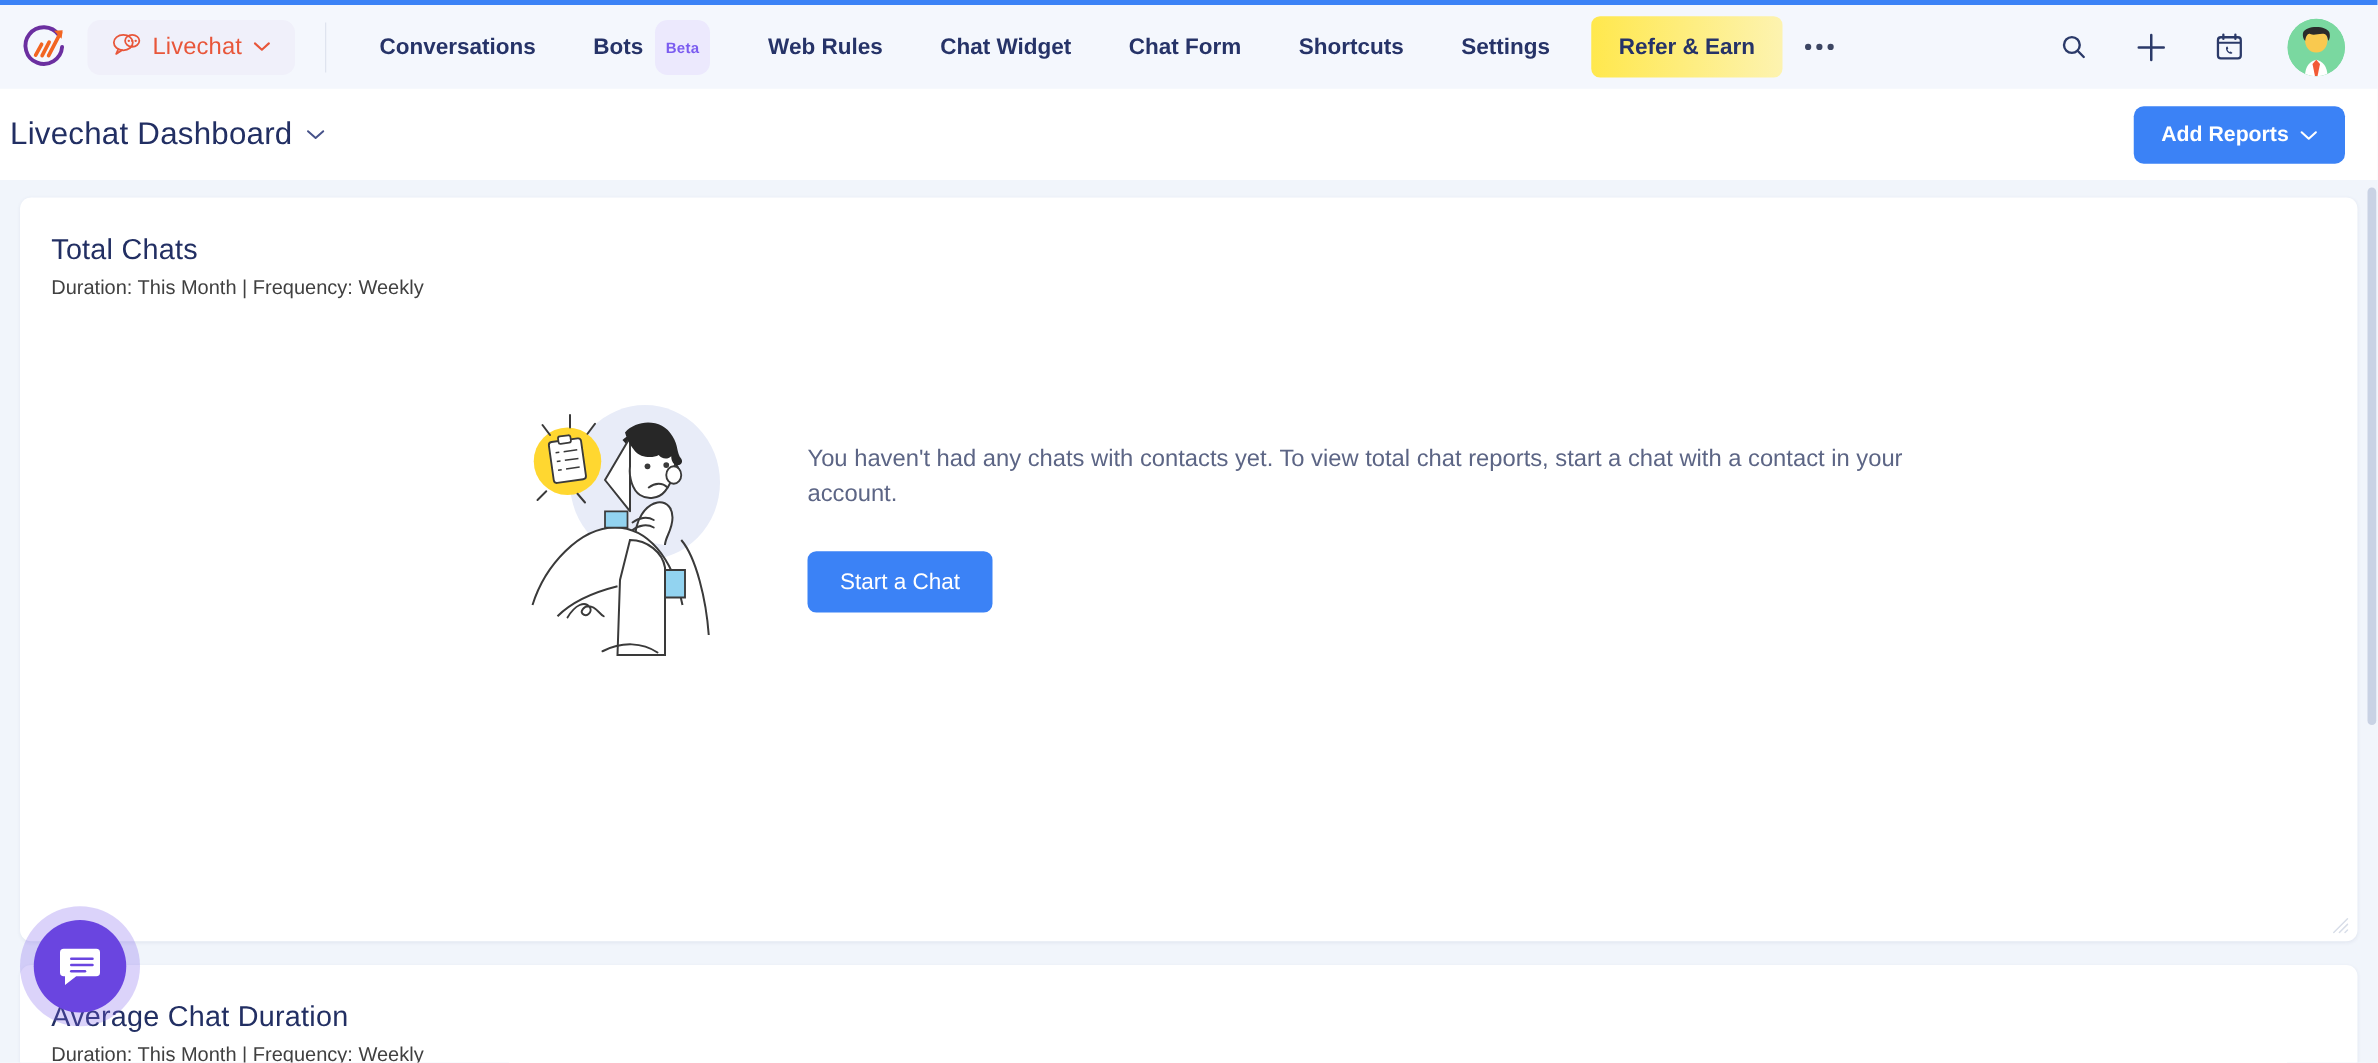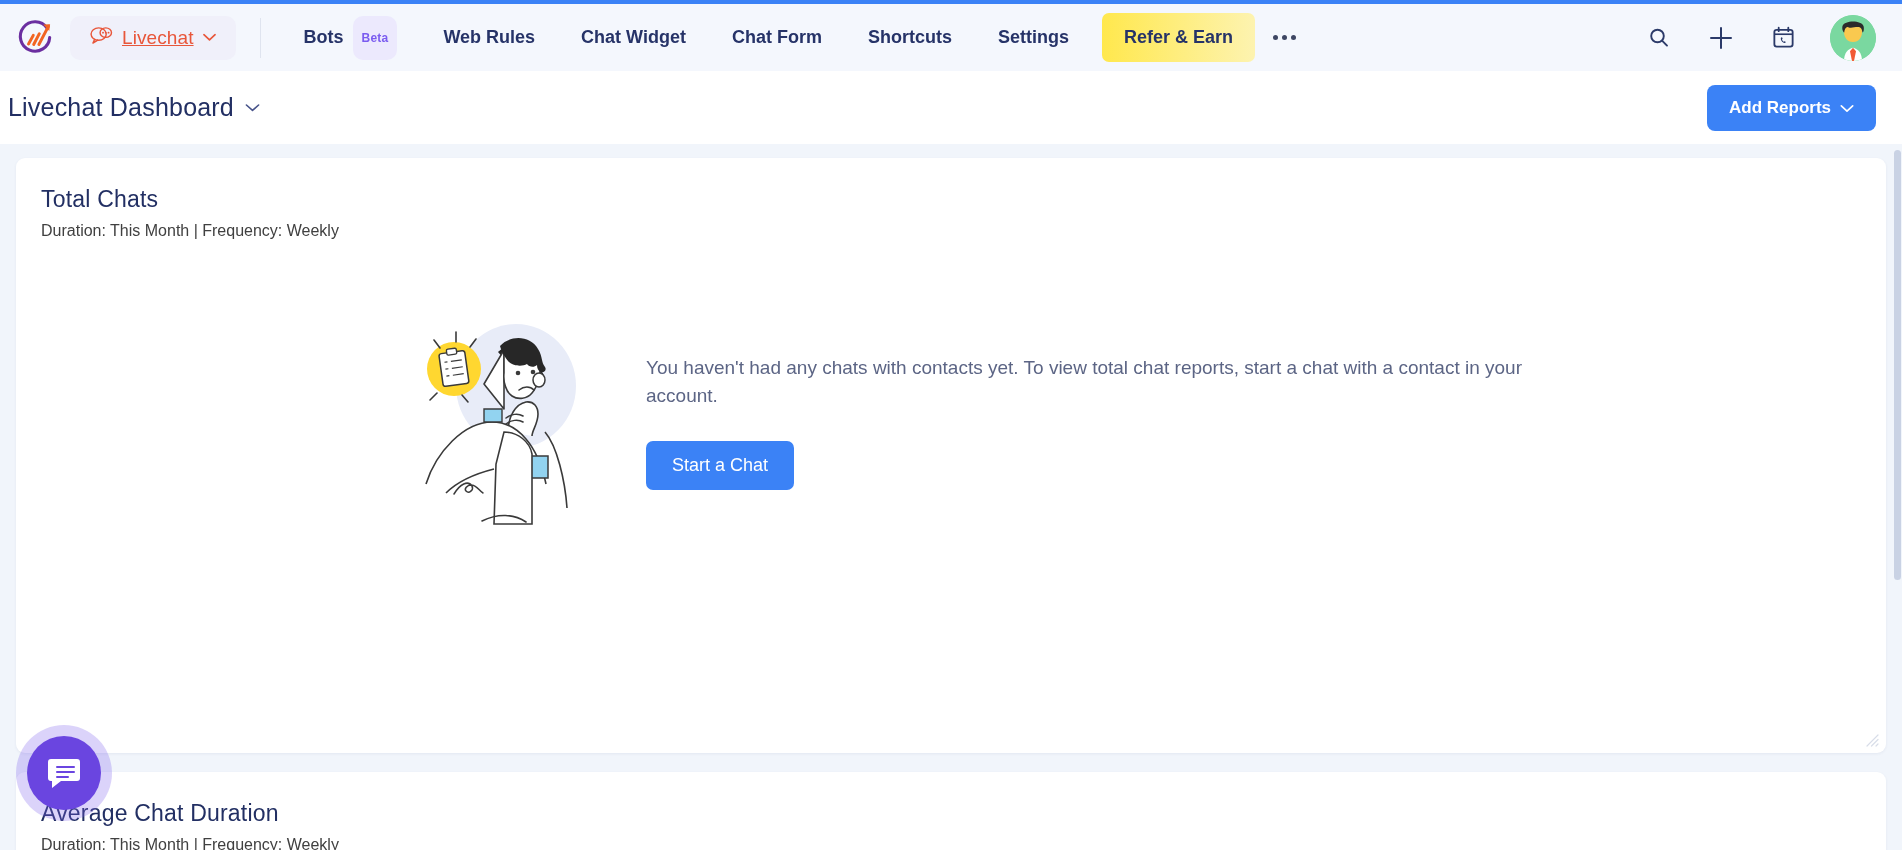--- a/index.html
+++ b/index.html
@@ -39,21 +39,20 @@
     border-radius: 10px;
     background: #f0f0fa;
     cursor: pointer;
     flex: 0 0 auto;
   }
   .brand-pill .brand-label {
     color: #e8563a;
     font-size: 19px;
     font-weight: 500;
     letter-spacing: .1px;
-    text-decoration: underline;
   }
   .brand-chev { color:#e8563a; display:flex; align-items:center; }
 
   .nav-divider {
     width: 1px; height: 40px;
     background: #dfe4ef;
     margin: 0 20px 0 24px;
     flex: 0 0 auto;
   }
 
@@ -287,20 +286,23 @@
       <svg width="13" height="9" viewBox="0 0 14 9">
           <path d="M1 1.5 L7 7 L13 1.5" fill="none" stroke="#e8563a" stroke-width="1.8" stroke-linecap="round" stroke-linejoin="round"></path>
         </svg>
     </span>
   </div>
 
   <div class="nav-divider"></div>
 
   <div class="nav-items">
 
+    <div class="nav-item">
+      <span>Conversations</span>
+    </div>
 
     <div class="nav-item">
       <span>Bots</span>
       <span class="beta-badge">Beta</span>
     </div>
 
     <div class="nav-item">
       <span>Web Rules</span>
     </div>
 

